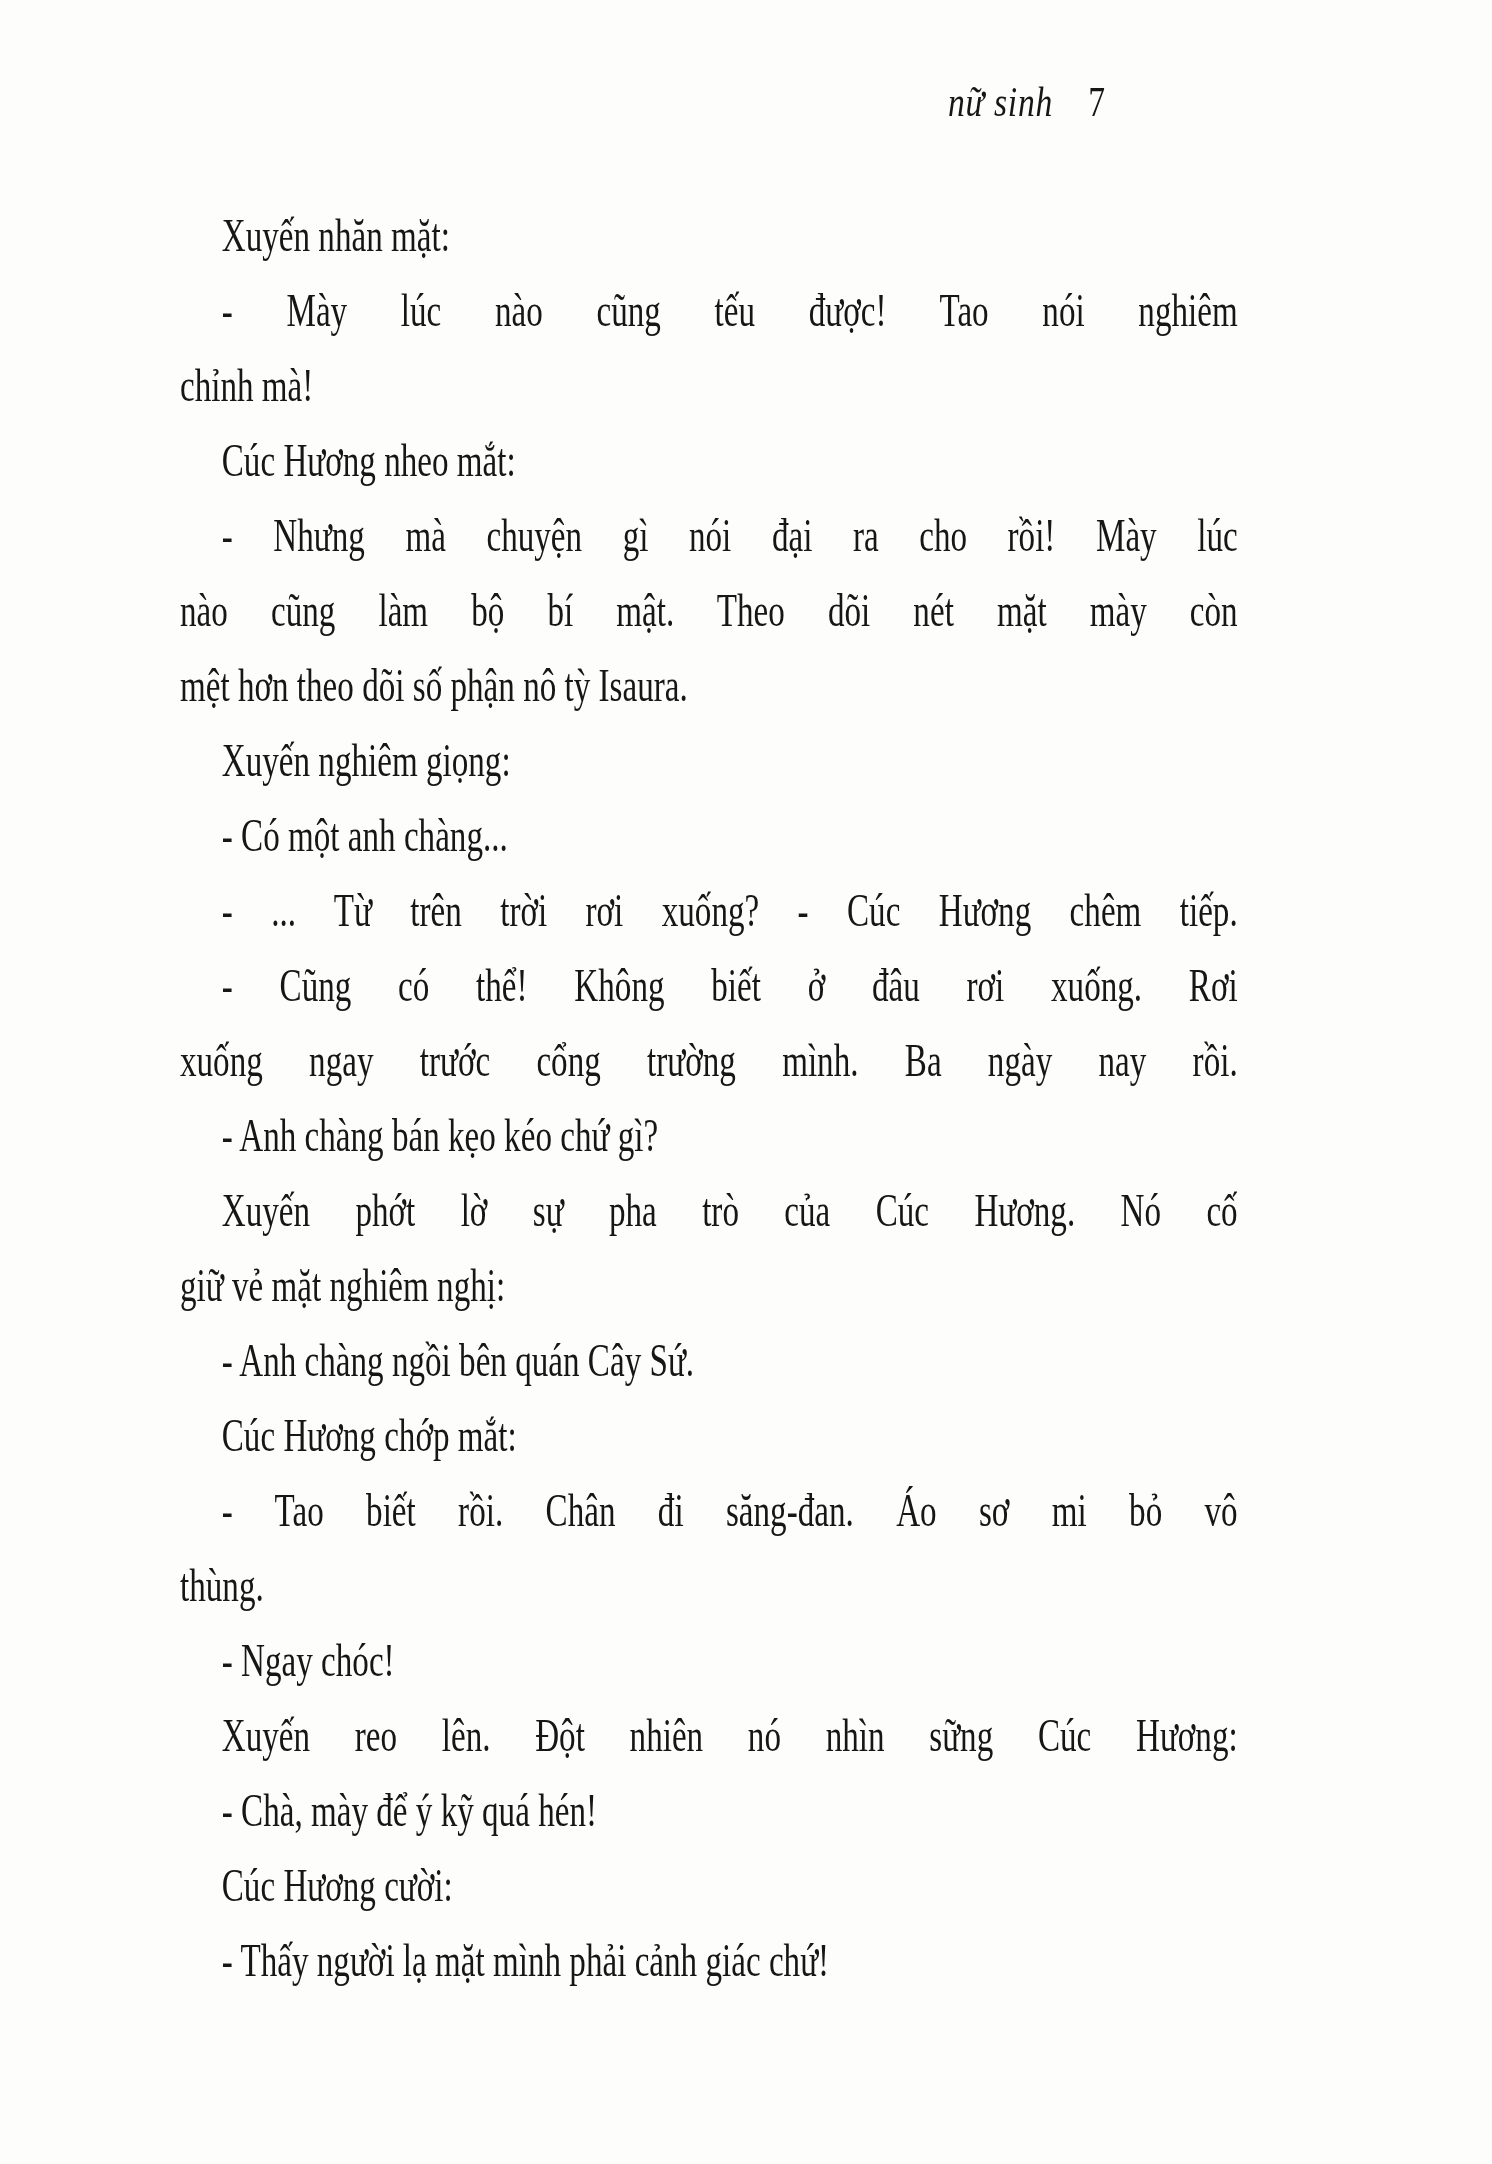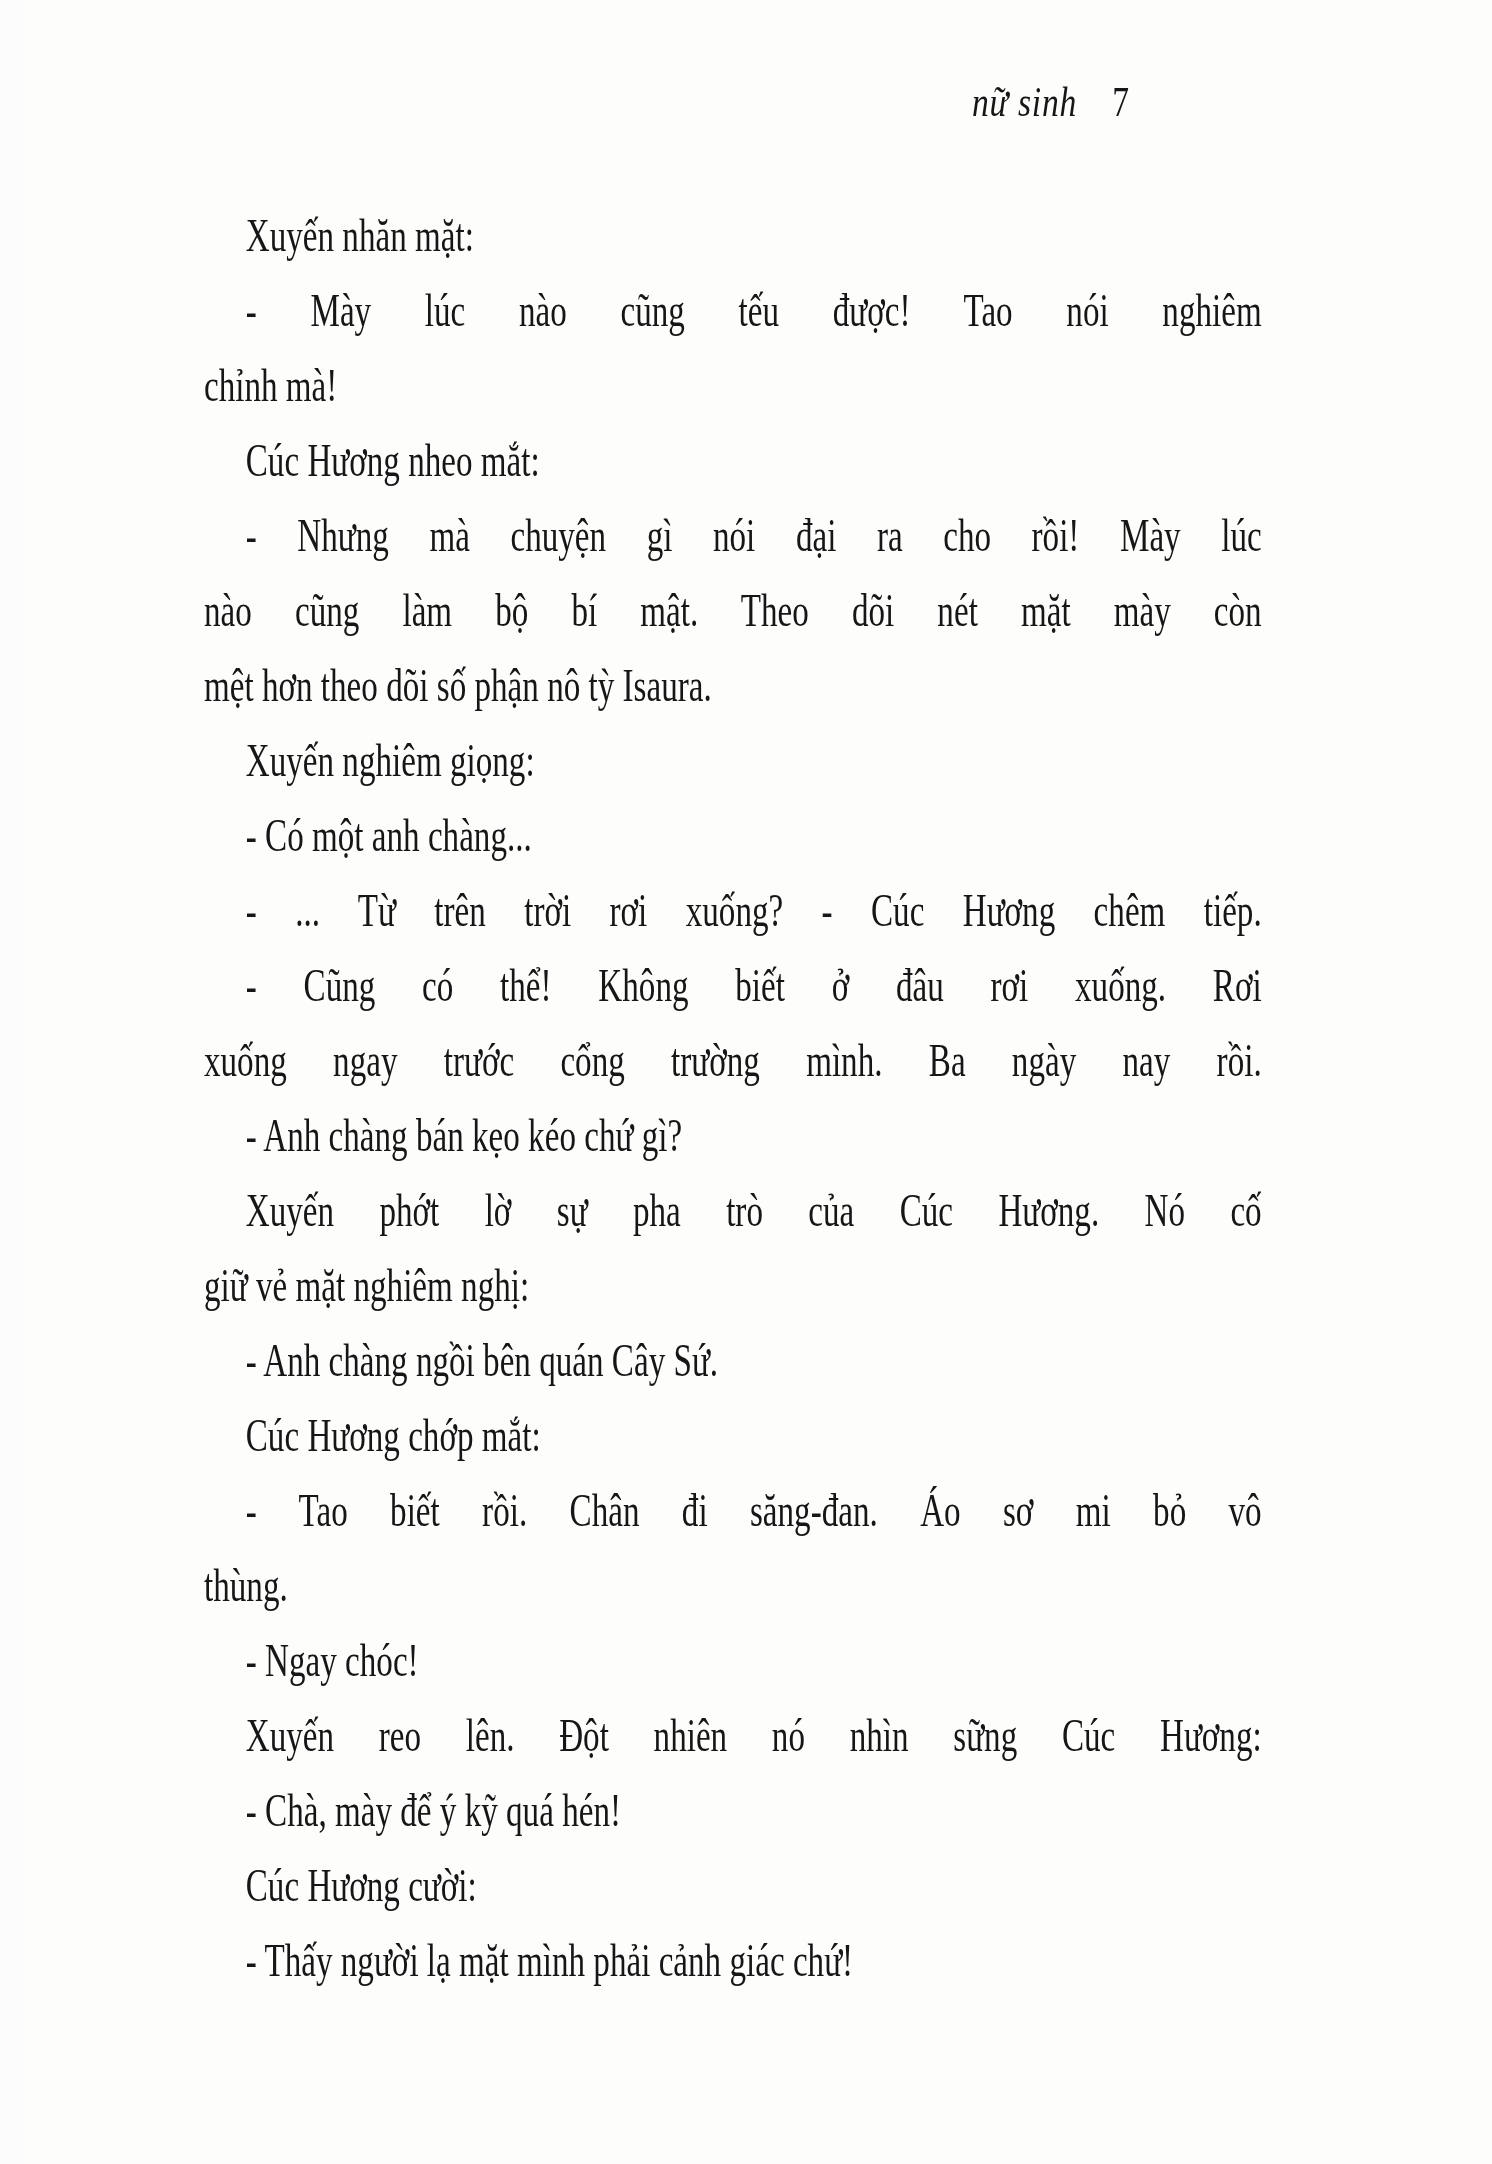--- a/index.html
+++ b/index.html
@@ -9,21 +9,20 @@
     background: #fcfcfc;
     position: relative;
     overflow: hidden;
     font-family: "Liberation Serif", "DejaVu Serif", serif;
     color: #161616;
   }
   .page {
     position: absolute;
     inset: 0;
     background: #fdfdfc;
-    margin-left: 24px;
   }
   
   .page-header {
     position: absolute;
     left: 948px;
     top: 78px;
     display: flex;
     align-items: baseline;
     gap: 44px;
     font-size: 42px;

